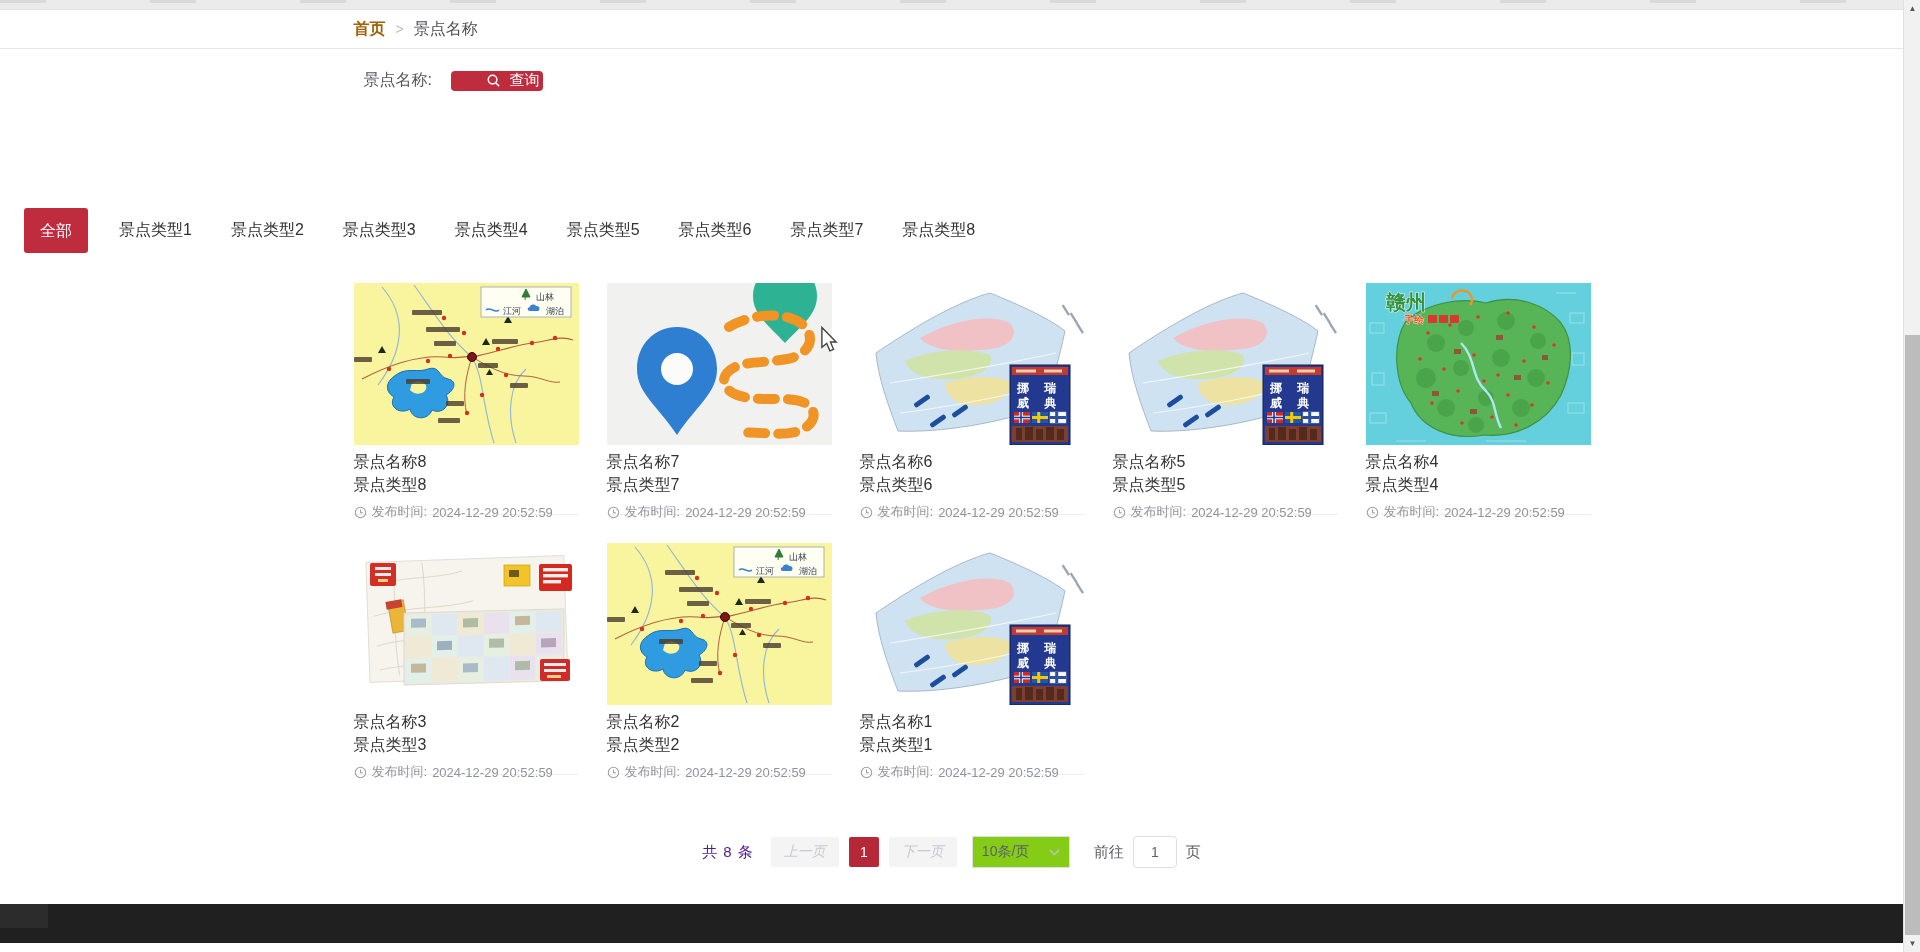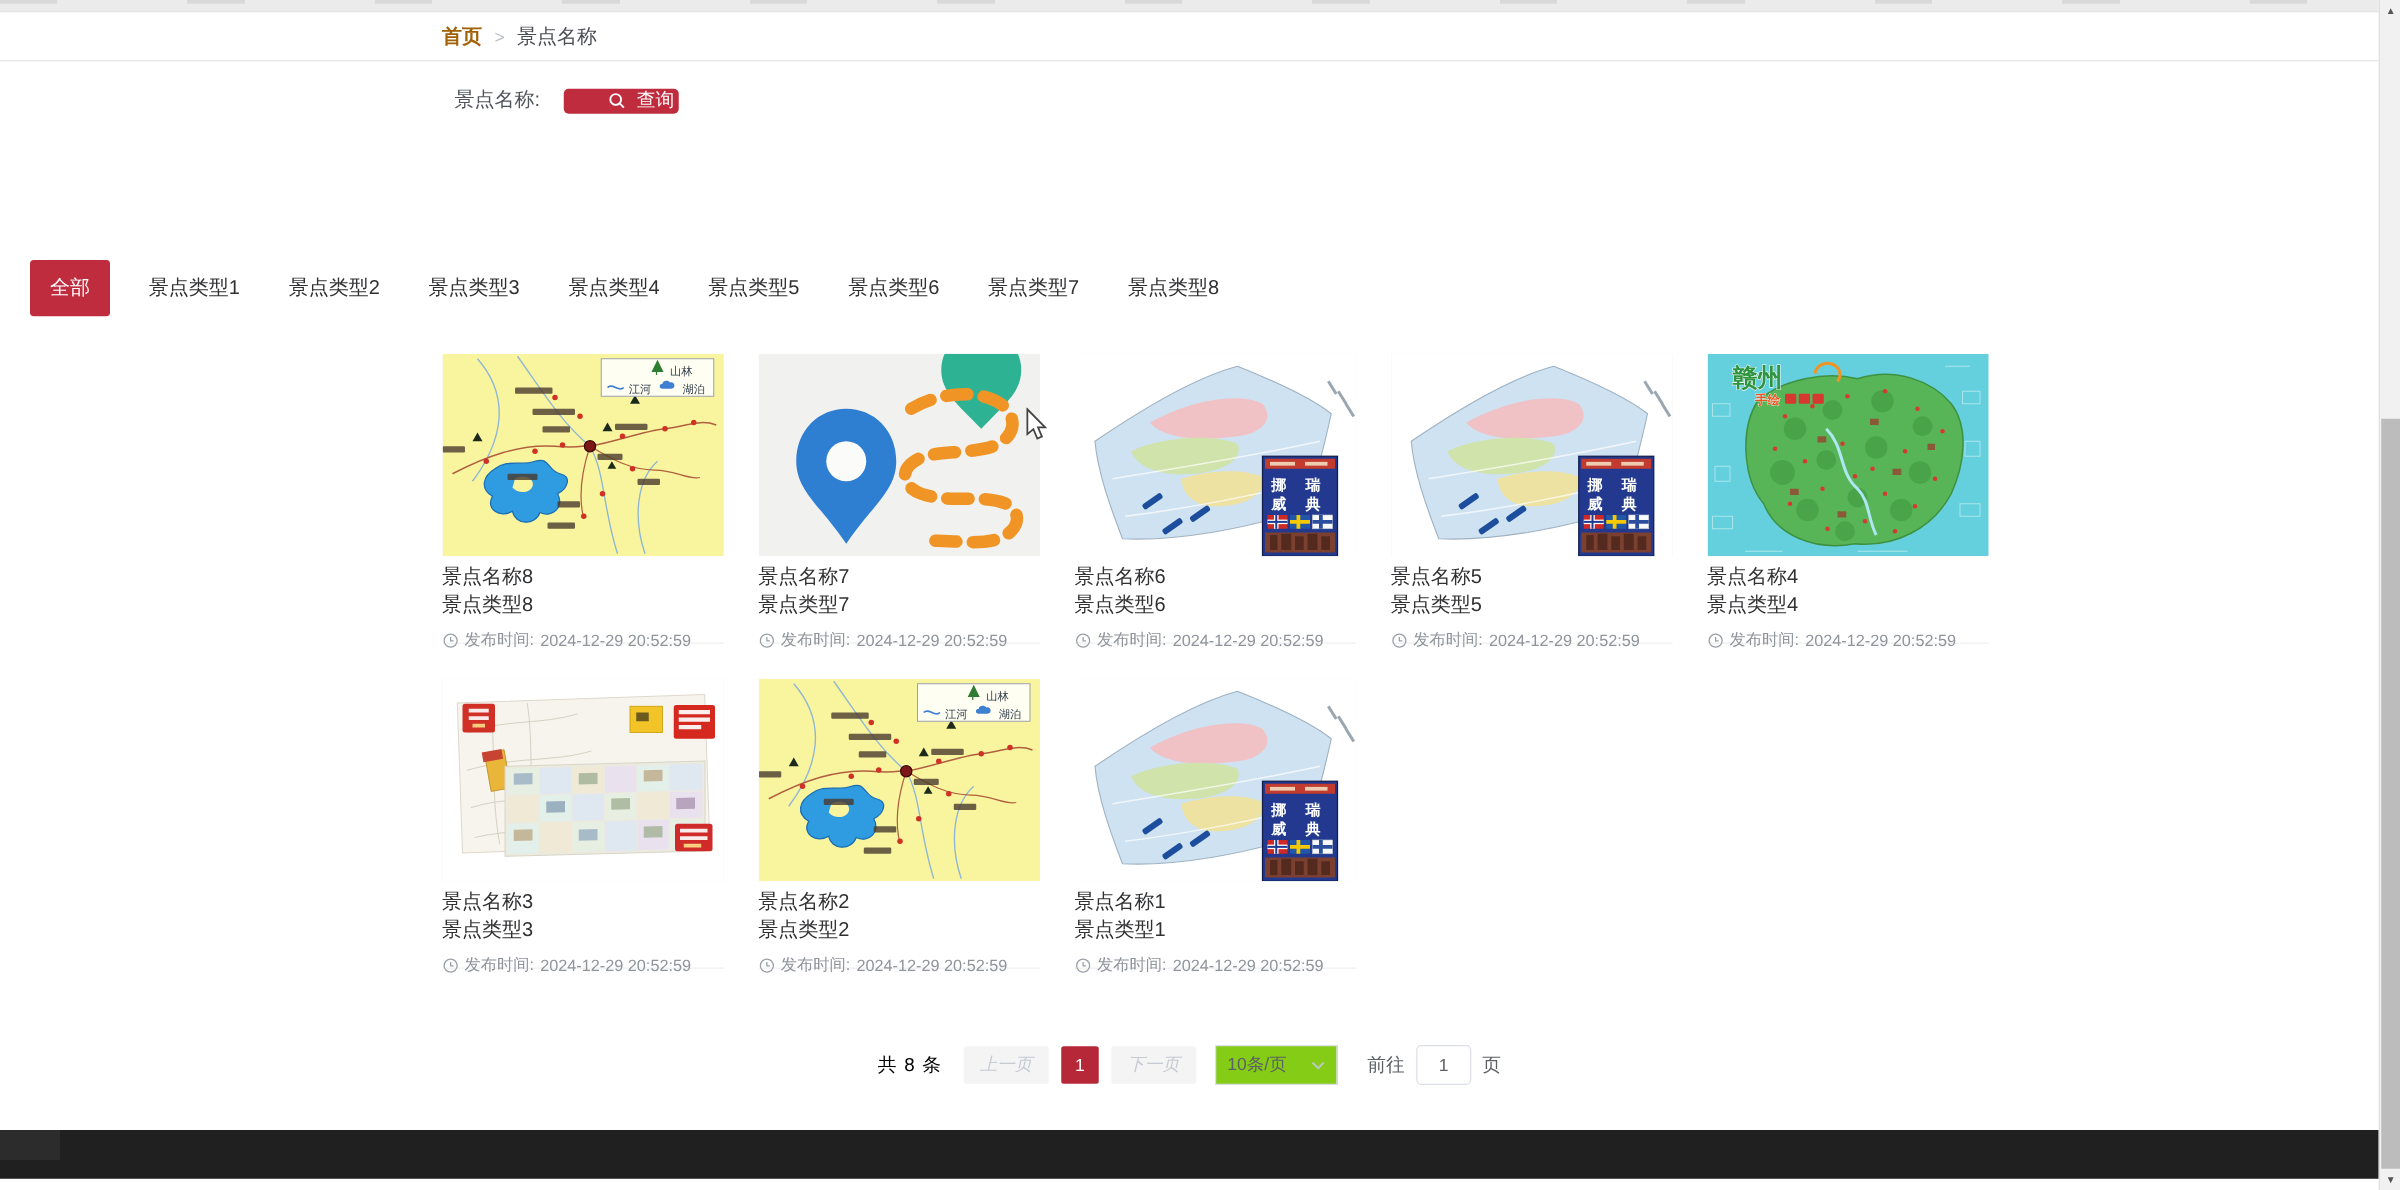--- a/index.html
+++ b/index.html
@@ -33,21 +33,21 @@
   .grid { margin-top:30px; display:grid; grid-template-columns:repeat(5,225px); column-gap:18px; row-gap:21px;gap:28px; }
   .card { width:225px; height:232px; background:#fff; border-bottom:1px solid #efefef; cursor:pointer; }
   .card-img { width:225px; height:162px; overflow:hidden; background:#f5f5f5; }
   .card-img svg { display:block; }
   .card-title, .card-type { font-size:16px; color:#303133; line-height:20px; }
   .card-title { margin-top:7px; }
   .card-type { margin-top:3px; }
   .card-time { margin-top:8px; font-size:13px; color:#8f949b; display:flex; align-items:center; gap:5px; }
 
   .pagination { margin-top:61px; display:flex; align-items:center; justify-content:center; }
-  .pg-total { font-size:15px; color:#000000; margin-right:12px; letter-spacing:1px; }
+  .pg-total { font-size:15px; color:#4c1d95; margin-right:12px; letter-spacing:1px; }
   .pg-btn { height:30px; padding:0 13px; background:#f4f4f5; color:#c6cad1; font-size:14px; border:none;
             border-radius:2px; margin:0 5px; display:inline-flex; align-items:center; cursor:default; font-family:inherit;font-style:italic; }
   .pg-cur { width:30px; height:30px; background:#b62838; color:#fff; font-size:14px; border-radius:2px;
             display:inline-flex; align-items:center; justify-content:center; margin:0 5px; cursor:pointer; }
   .pg-size { width:98px; height:32px; border:1px solid #dcdfe6; border-radius:0; display:flex; align-items:center;
              justify-content:space-between; padding:0 9px; color:#5d6166; font-size:14px; margin-left:10px; cursor:pointer; background:#84cc16; }
   .pg-goto { margin-left:24px; color:#5d6166; font-size:15px; display:flex; align-items:center; }
   .pg-input { width:44px; height:32px; border:1px solid #dcdfe6; border-radius:4px; text-align:center; font-size:14px;
               color:#5d6166; margin:0 9px; outline:none; font-family:inherit; }
 

